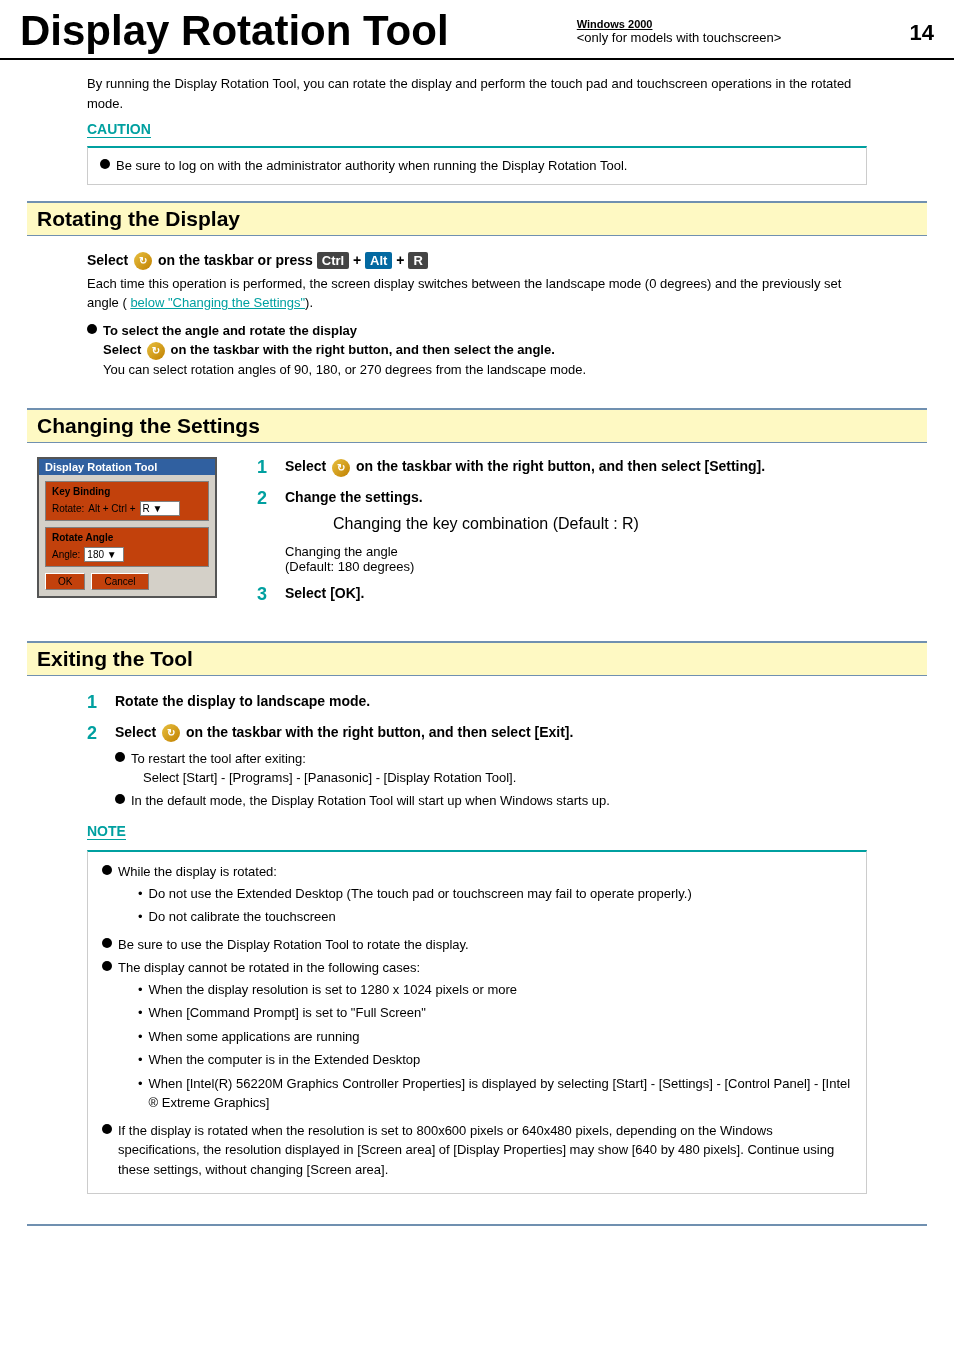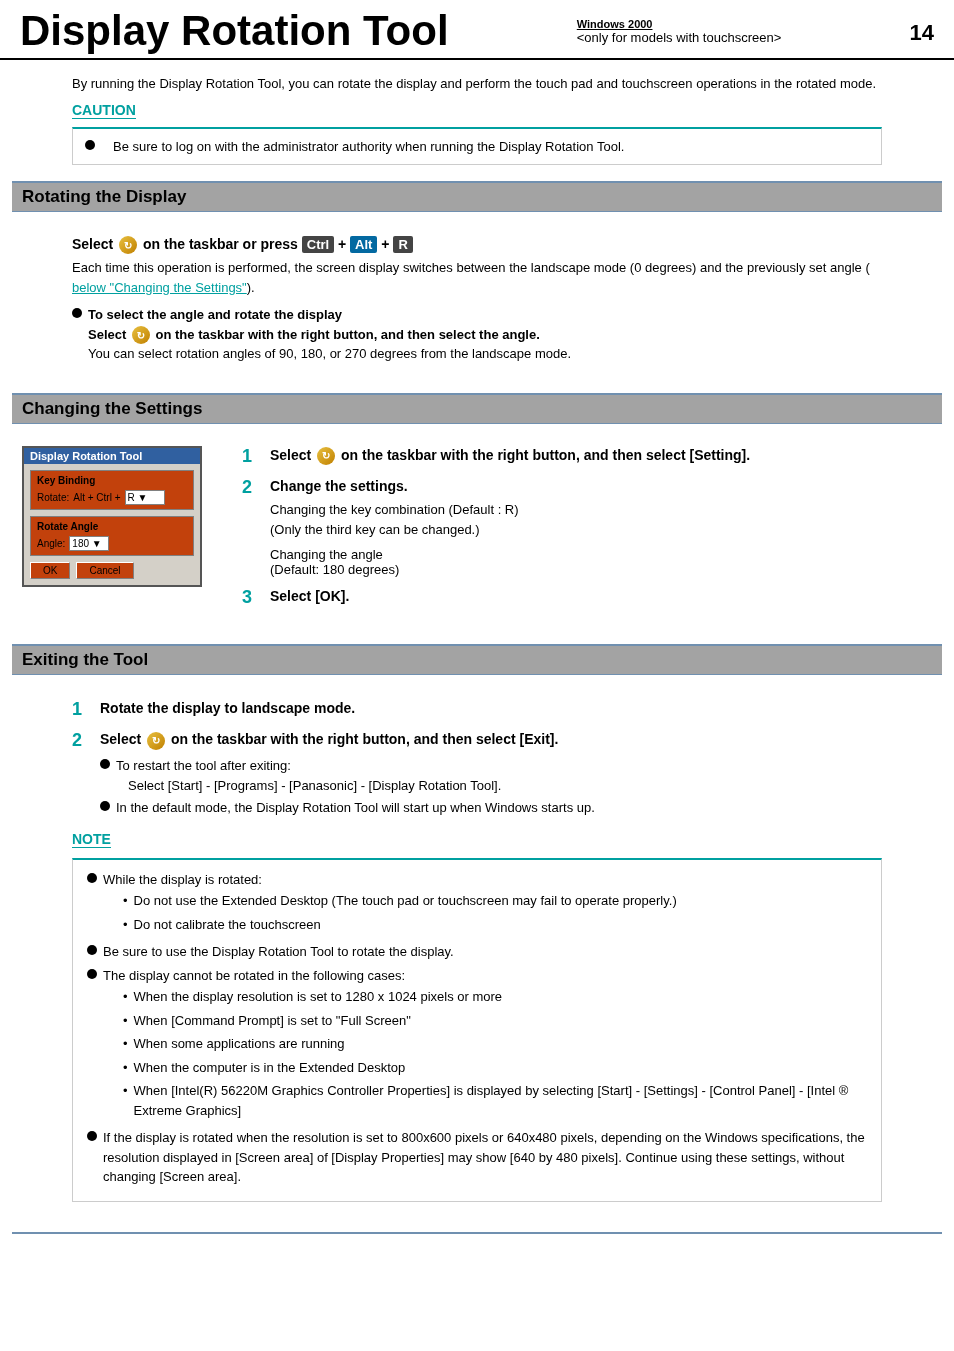--- a/index.html
+++ b/index.html
@@ -42,21 +42,21 @@
       color: #000;
     }
     .page-number {
       font-size: 22px;
       font-weight: bold;
       padding-top: 10px;
     }
 
     
     .main-content {
-      padding: 0 12px;
+      padding: 0 27px;
     }
 
     
     .intro-section {
       padding: 14px 60px 0 60px;
     }
     .intro-section p {
       font-size: 13px;
       line-height: 1.5;
       margin-bottom: 8px;
@@ -73,43 +73,43 @@
     }
     .caution-box {
       border: 1px solid #ccc;
       border-top: 2px solid #00a0a0;
       padding: 8px 12px;
       margin-top: 4px;
     }
     .caution-box .bullet-item {
       display: flex;
       align-items: flex-start;
-      gap: 18px;
+      gap: 6px;
       font-size: 13px;
       line-height: 1.5;
     }
     .bullet-circle {
       width: 10px;
       height: 10px;
       background: #000;
       border-radius: 50%;
       flex-shrink: 0;
       margin-top: 3px;
     }
 
     
     .section-header {
-      background: #a3a3a3;
+      background: #fef9c3;
       border-top: 2px solid #7090b0;
       border-bottom: 1px solid #7090b0;
       padding: 4px 10px;
-      font-size: 17px;
+      font-size: 21px;
       font-weight: bold;
       margin-top: 16px;
-      margin-bottom: 12px;
+      margin-bottom: 4px;
     }
 
     
     .step-main {
       font-size: 14px;
       font-weight: bold;
       margin-bottom: 4px;
     }
     .step-main .key-combo {
       background: #555;
@@ -145,23 +145,24 @@
     }
     .step-content {
       flex: 1;
     }
     .step-title {
       font-size: 14px;
       font-weight: bold;
       line-height: 1.4;
     }
     .step-sub {
-      font-size: 13px;
+      font-size: 16px;
       line-height: 1.5;
       margin-top: 4px;
+      margin-left: 48px;
     }
 
     
     .bullet-list {
       list-style: none;
       padding: 0;
     }
     .bullet-list li {
       display: flex;
       align-items: flex-start;
@@ -393,21 +394,20 @@
           </div>
         </div>
       </div>
 
       <div class="numbered-step">
         <div class="step-num">2</div>
         <div class="step-content">
           <div class="step-title">Change the settings.</div>
           <div class="step-sub">
             <div>Changing the key combination (Default : R)</div>
-            <div>(Only the third key can be changed.)</div>
           </div>
           <div style="margin-top:8px;">
             <div>Changing the angle</div>
             <div>(Default: 180 degrees)</div>
           </div>
         </div>
       </div>
 
       <div class="numbered-step">
         <div class="step-num">3</div>

